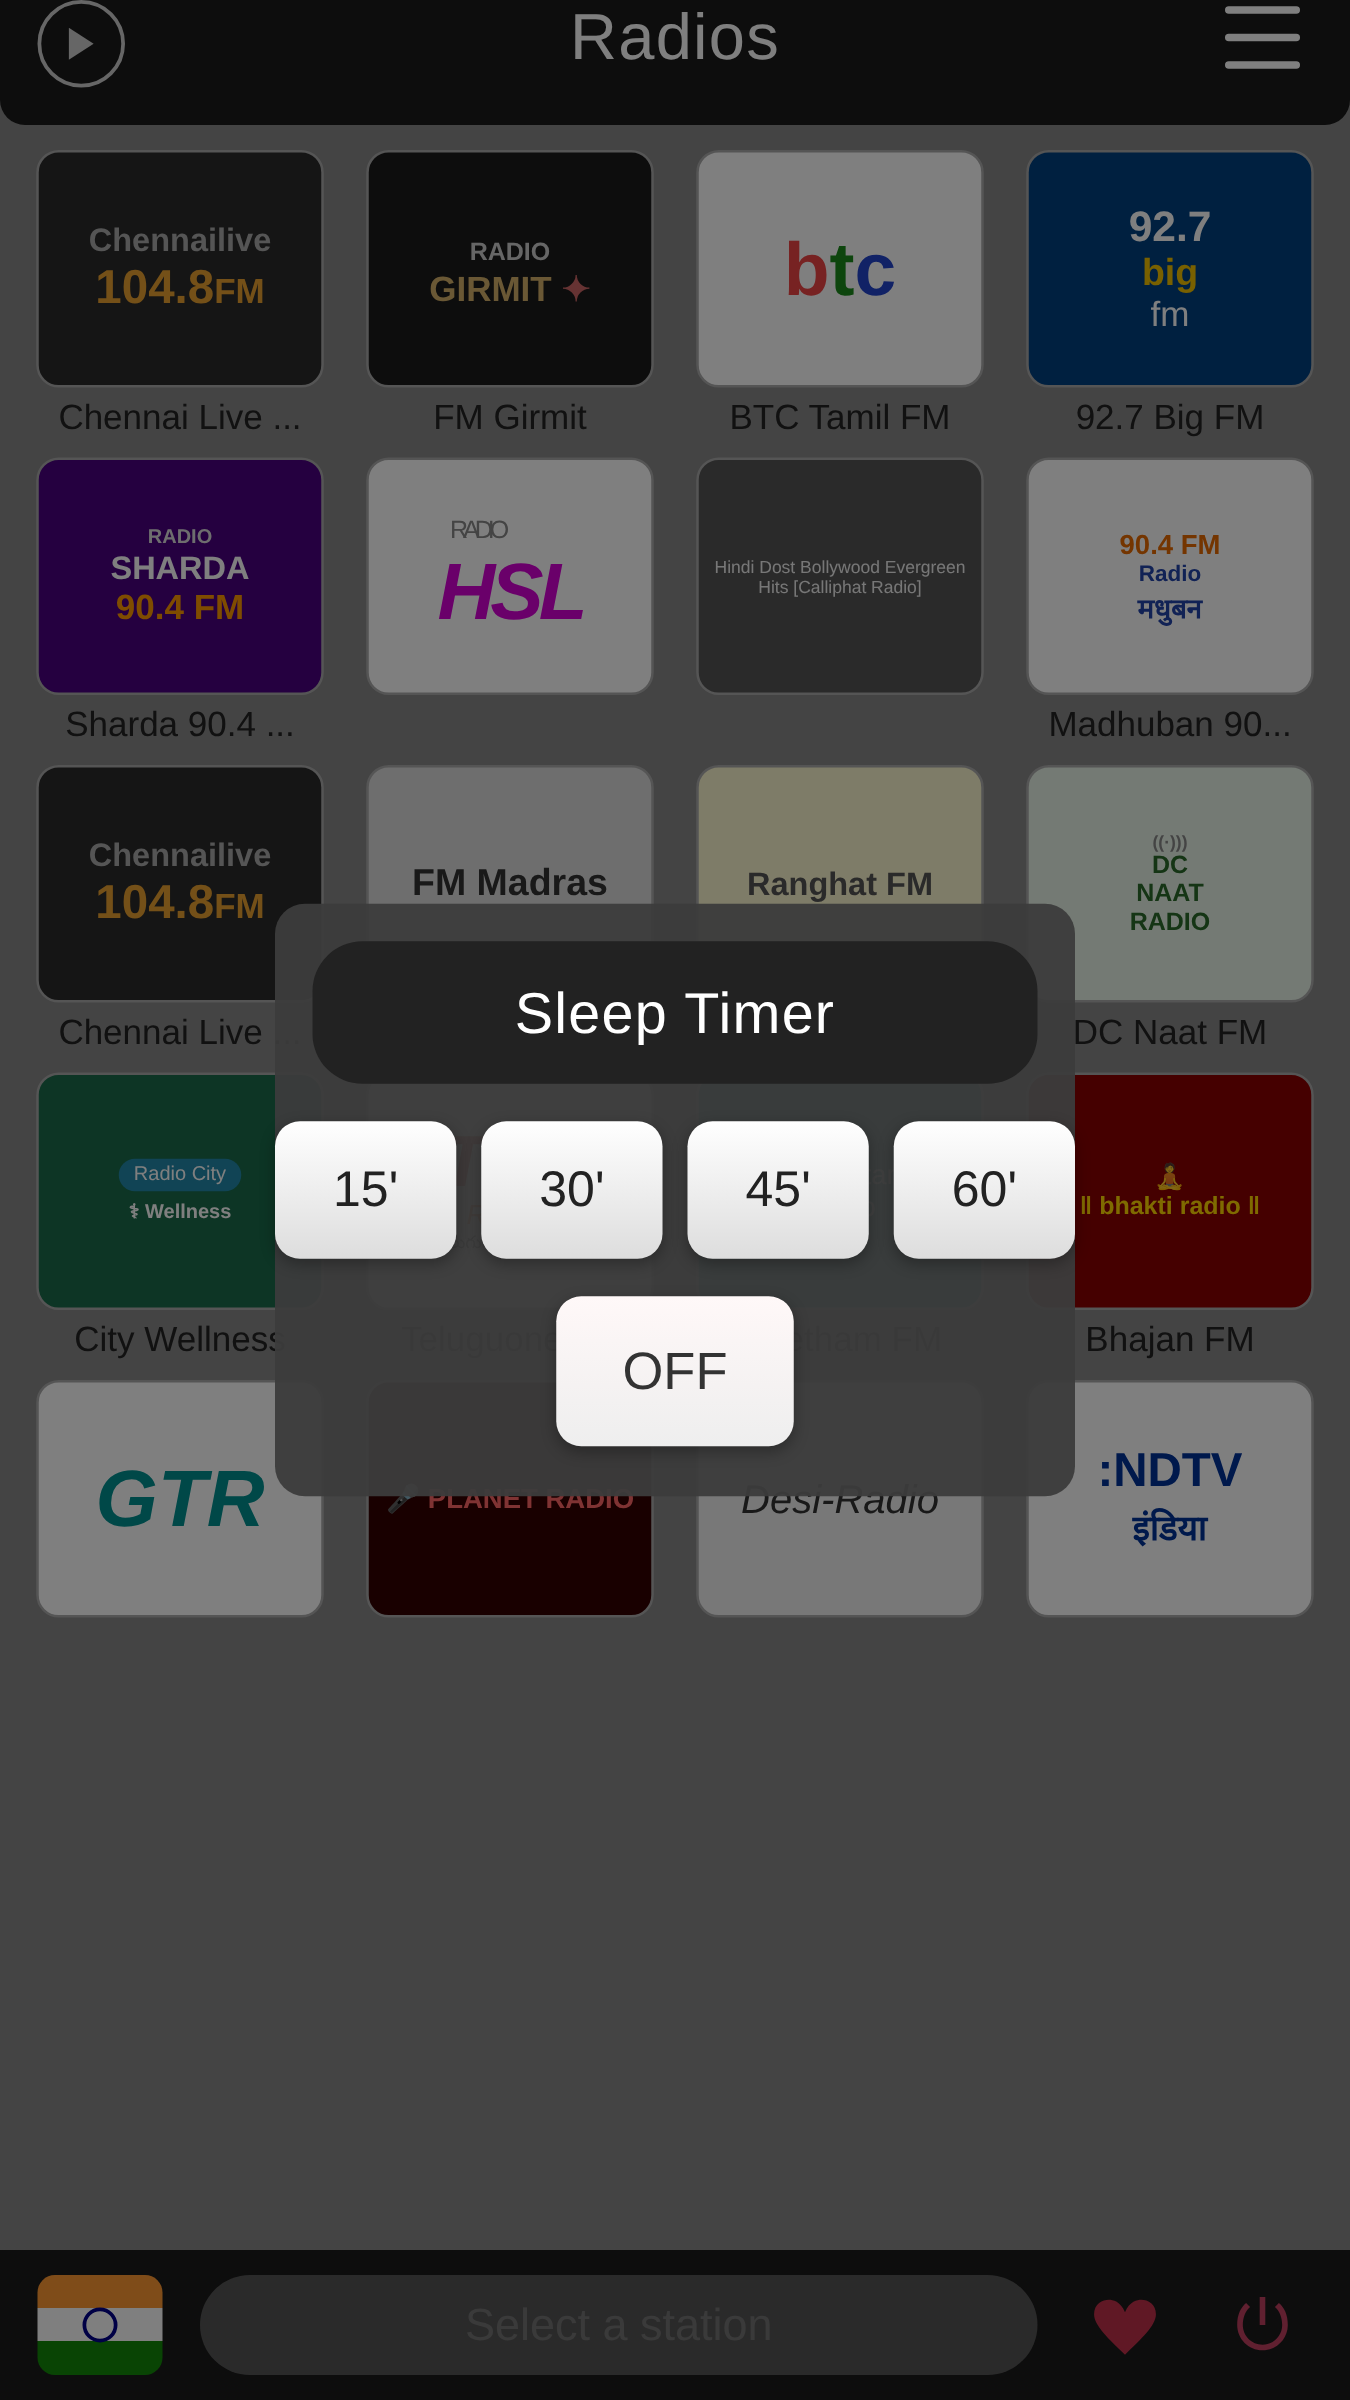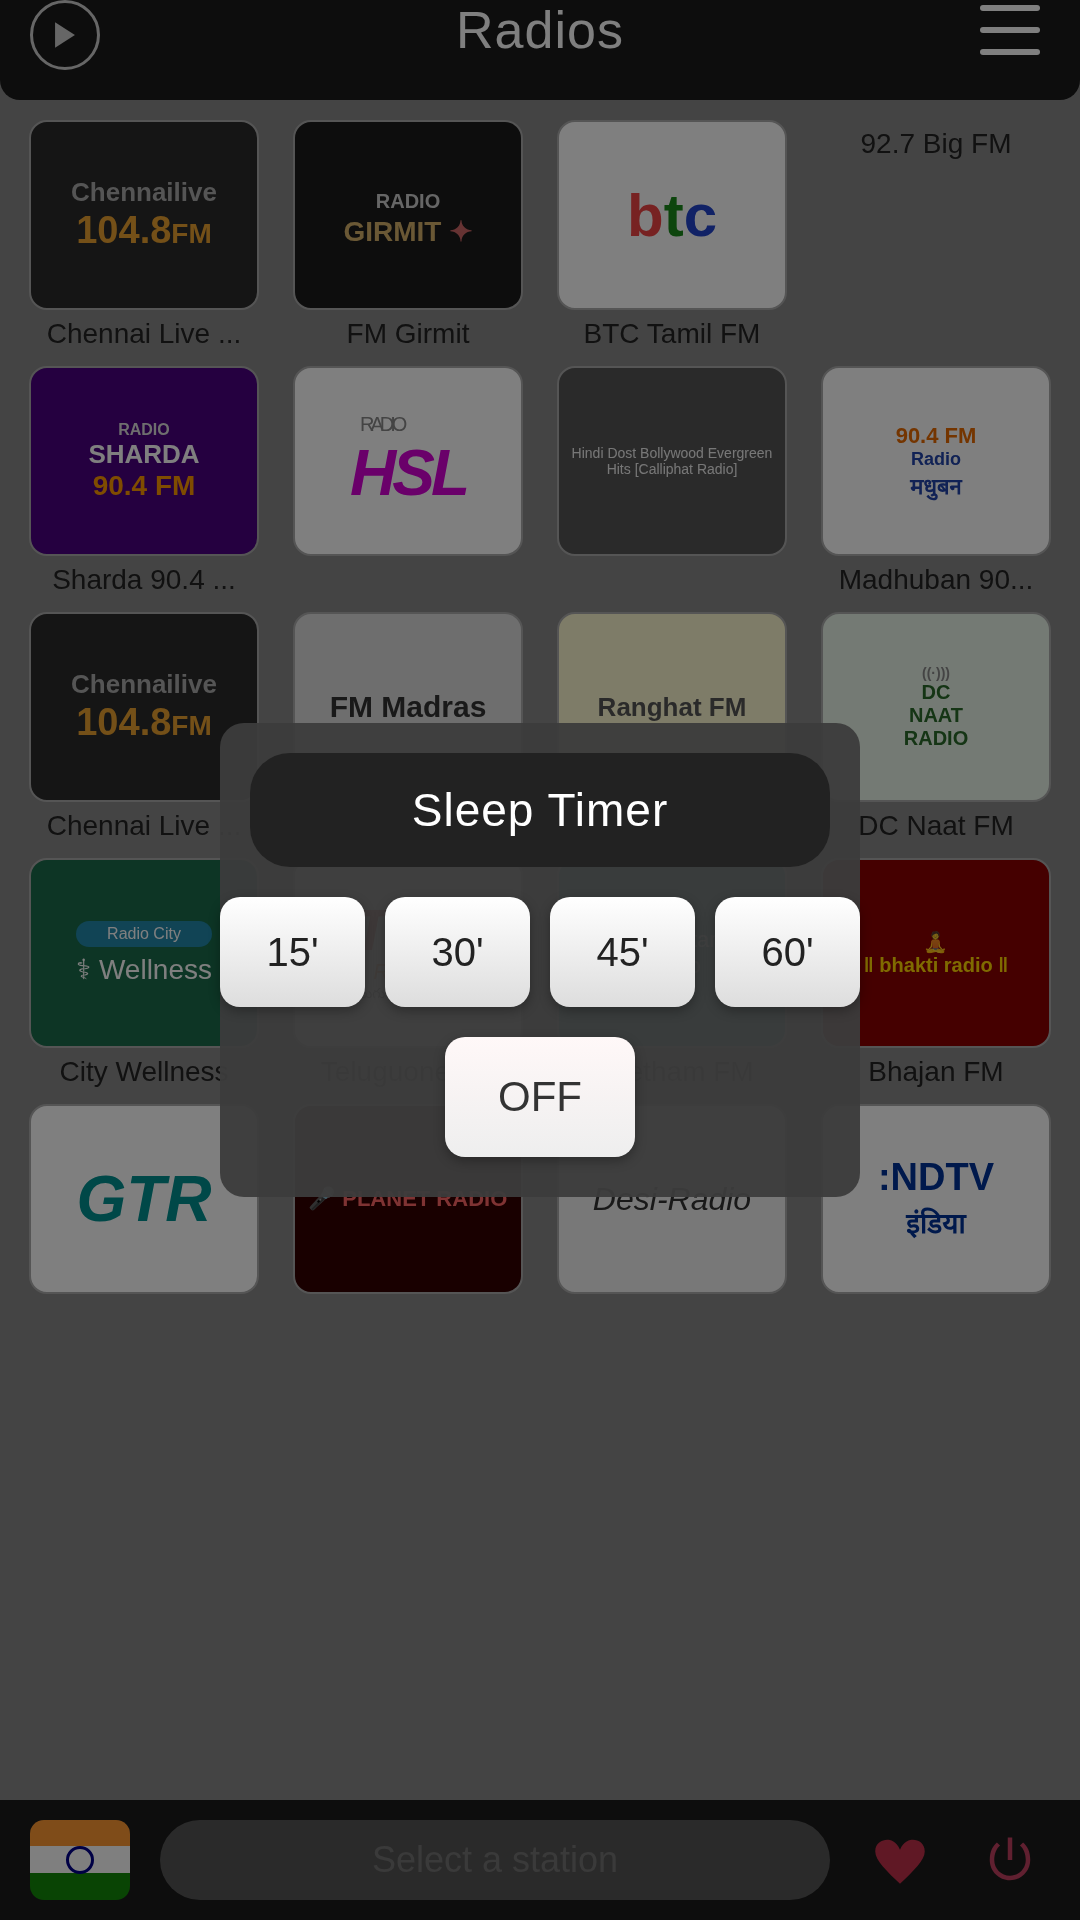--- a/index.html
+++ b/index.html
@@ -284,20 +284,27 @@
   <div class="radio-item">
     <div class="radio-thumb" style="background:#ffffff;border:2px solid #aaa;">
       <div style="font-size:60px;font-weight:900;color:#222;">
         <span style="color:#e44;">b</span><span style="color:#1a8a1a;">t</span><span style="color:#2244cc;">c</span>
       </div>
     </div>
     <span class="radio-label">BTC Tamil FM</span>
   </div>
 
   <div class="radio-item">
+    <div class="radio-thumb" style="background:#004080;">
+      <div style="text-align:center;color:#fff;">
+        <div style="font-size:34px;font-weight:900;">92.7</div>
+        <div style="font-size:30px;font-weight:bold;color:#f0c000;">big</div>
+        <div style="font-size:28px;">fm</div>
+      </div>
+    </div>
     <span class="radio-label">92.7 Big FM</span>
   </div>
 
   <div class="radio-item">
     <div class="radio-thumb" style="background:#4a0080;">
       <div style="text-align:center;color:#fff;font-size:20px;font-weight:bold;padding:8px;">
         <div style="font-size:16px;color:#ddd;">RADIO</div>
         <div style="font-size:26px;">SHARDA</div>
         <div style="font-size:28px;color:#f90;">90.4 FM</div>
       </div>
@@ -366,21 +373,21 @@
         <div>RADIO</div>
       </div>
     </div>
     <span class="radio-label">DC Naat FM</span>
   </div>
 
   <div class="radio-item">
     <div class="radio-thumb" style="background:#1a6a4a;">
       <div style="text-align:center;color:#fff;padding:8px;">
         <div style="font-size:16px;background:#2288aa;border-radius:20px;padding:4px 12px;margin-bottom:6px;">Radio City</div>
-        <div style="font-size:28px;font-weight:normal;">⚕ Wellness</div>
+        <div style="font-size:16px;font-weight:bold;">⚕ Wellness</div>
       </div>
     </div>
     <span class="radio-label">City Wellness</span>
   </div>
 
   <div class="radio-item">
     <div class="radio-thumb" style="background:#fff;">
       <div style="text-align:center;">
         <div style="color:#cc2200;font-size:58px;font-weight:900;font-style:italic;line-height:1;">Tgri</div>
         <div style="font-size:22px;font-style:italic;color:#e86a00;">RADIO</div>

